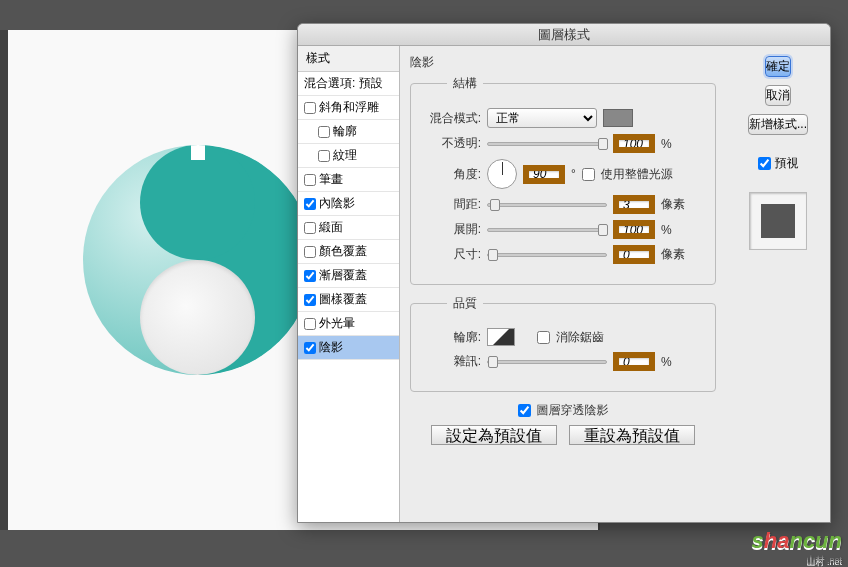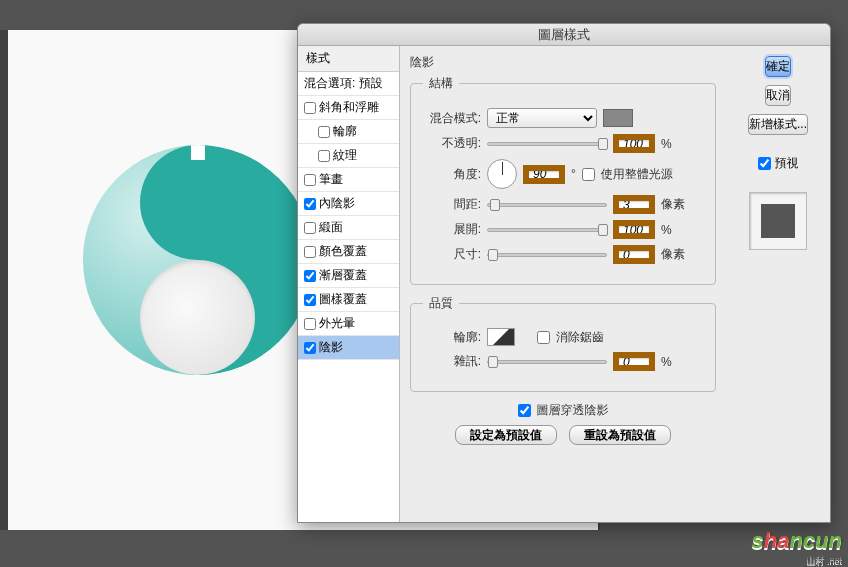--- a/index.html
+++ b/index.html
@@ -19,34 +19,34 @@
 
 .styles-col { width: 102px; border-right: 1px solid #bbb; background: #fff; font-size: 12px; }
 .styles-header { padding: 4px 8px; background: #f0f0f0; border-bottom: 1px solid #ccc; }
 .style-row { padding: 3px 6px; border-bottom: 1px solid #e5e5e5; display: flex; align-items: center; gap: 3px; }
 .style-row.selected { background: #a8c8f0; }
 .style-row.sub { padding-left: 20px; }
 .style-row input[type=checkbox] { width: 12px; height: 12px; }
 
 .settings-col { flex: 1; padding: 8px 10px; font-size: 12px; color: #333; }
 fieldset { border: 1px solid #bbb; border-radius: 4px; padding: 10px 12px 14px; margin-bottom: 10px; }
-legend { padding: 0 6px; font-size: 12px; }
+legend { padding: 0 6px; font-size: 12px; margin-left: 24px; }
 .section-title { font-size: 12px; margin-bottom: 4px; }
 .form-row { display: flex; align-items: center; margin: 6px 0; gap: 6px; }
 .form-label { width: 58px; text-align: right; font-size: 12px; }
 .num-input { width: 42px; height: 19px; border: 6px solid #a16207; background: #fff; text-align: left; padding: 0 4px; font-size: 12px; box-shadow: inset 0 1px 2px rgba(0,0,0,0.2); font-style: italic; }
 .unit { font-size: 12px; }
 .slider { flex: 0 0 120px; height: 4px; background: #ccc; border-radius: 2px; position: relative; border: 1px solid #aaa; }
 .slider-thumb { position: absolute; top: -5px; width: 10px; height: 12px; background: #eee; border: 1px solid #888; border-radius: 2px; }
 select { height: 20px; font-size: 12px; border: 1px solid #999; border-radius: 3px; background: linear-gradient(#fff,#e8e8e8); width: 110px; padding: 0 4px; }
 .color-swatch { width: 30px; height: 18px; background: #888; border: 1px solid #666; }
 .angle-dial { width: 30px; height: 30px; border: 1px solid #999; border-radius: 50%; background: #fff; position: relative; }
 .angle-line { position: absolute; left: 50%; top: 2px; width: 1px; height: 13px; background: #333; }
 .grad-swatch { width: 28px; height: 18px; background: linear-gradient(135deg, #fff 0%, #fff 48%, #333 52%, #333 100%); border: 1px solid #999; }
-.mac-btn { height: 20px; padding: 0 14px; font-size: 12px; border: 1px solid #999; border-radius: 8px; background: linear-gradient(#fdfdfd,#e0e0e0); cursor: pointer; font-weight: bold; }
+.mac-btn { height: 20px; padding: 0 14px; font-size: 16px; border: 1px solid #999; border-radius: 0; background: linear-gradient(#fdfdfd,#e0e0e0); cursor: pointer; }
 
 .right-col { width: 104px; padding: 10px 8px; display: flex; flex-direction: column; align-items: center; gap: 8px; }
 .side-btn { height: 21px; font-size: 12px; border: 1px solid #999; border-radius: 4px; background: linear-gradient(#fdfdfd,#e0e0e0); }
 .side-btn.primary { border-color: #3874d6; background: linear-gradient(#c8ddf9,#7fb2f2); box-shadow: 0 0 0 2px rgba(100,160,255,0.3); }
 .preview-check { display: flex; align-items: center; justify-content: center; gap: 4px; font-size: 12px; margin: 12px 0; }
 .preview-box { width: 58px; height: 58px; background: #f4f4f4; border: 1px solid #bbb; margin: 0 auto; box-shadow: inset 1px 1px 2px rgba(0,0,0,0.2); display: flex; align-items: center; justify-content: center; }
 .preview-inner { width: 34px; height: 34px; background: #555; }
 
 .watermark { position: absolute; right: 6px; bottom: 0; font-size: 22px; font-weight: bold; font-style: italic; color: #6db33f; text-shadow: 0 2px 0 #fff, 1px 1px 2px rgba(0,0,0,0.3); }
 .watermark .red { color: #d44; }

